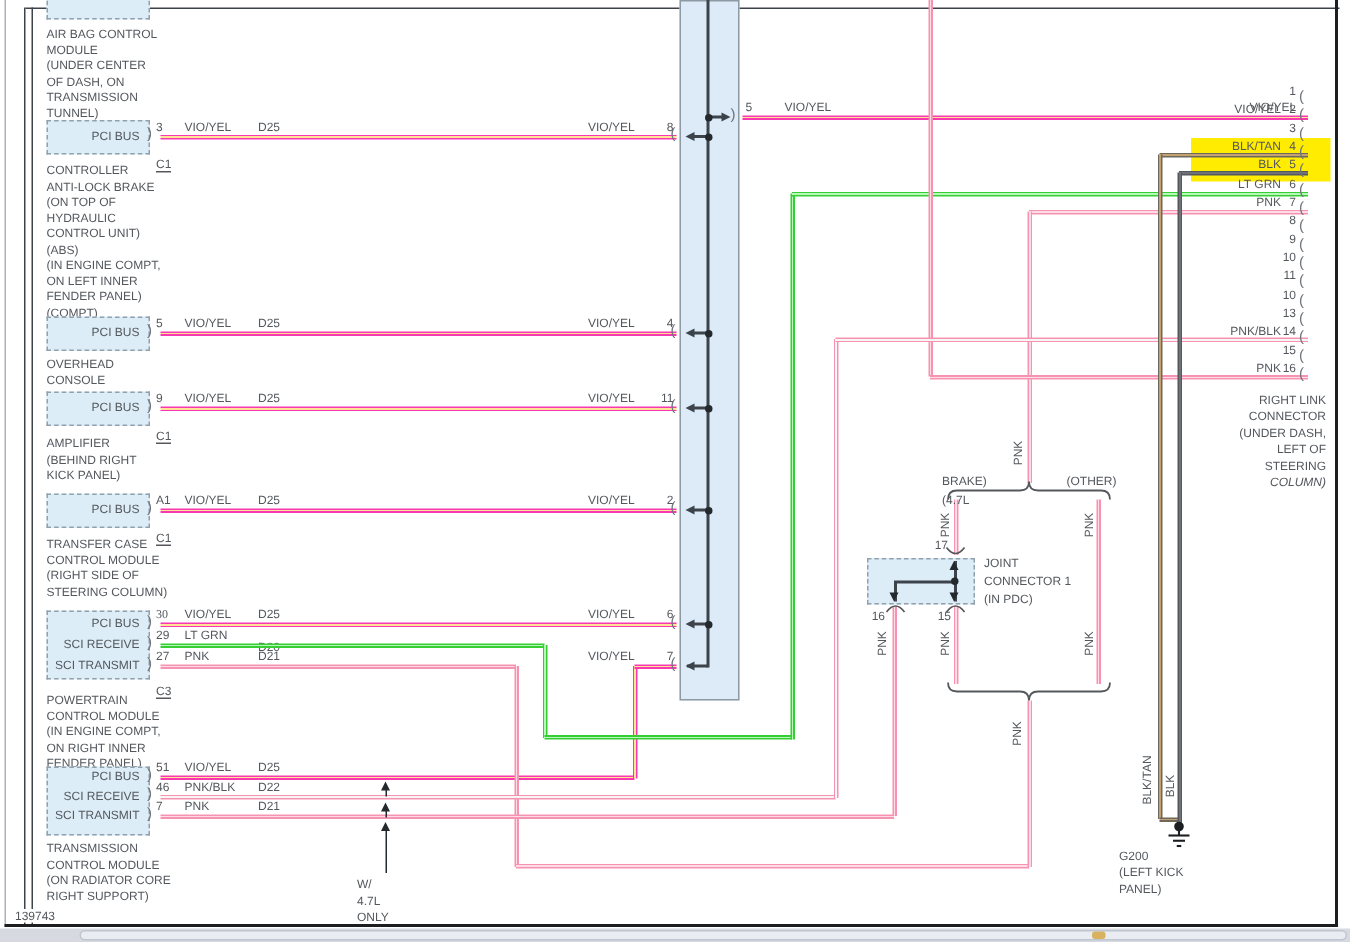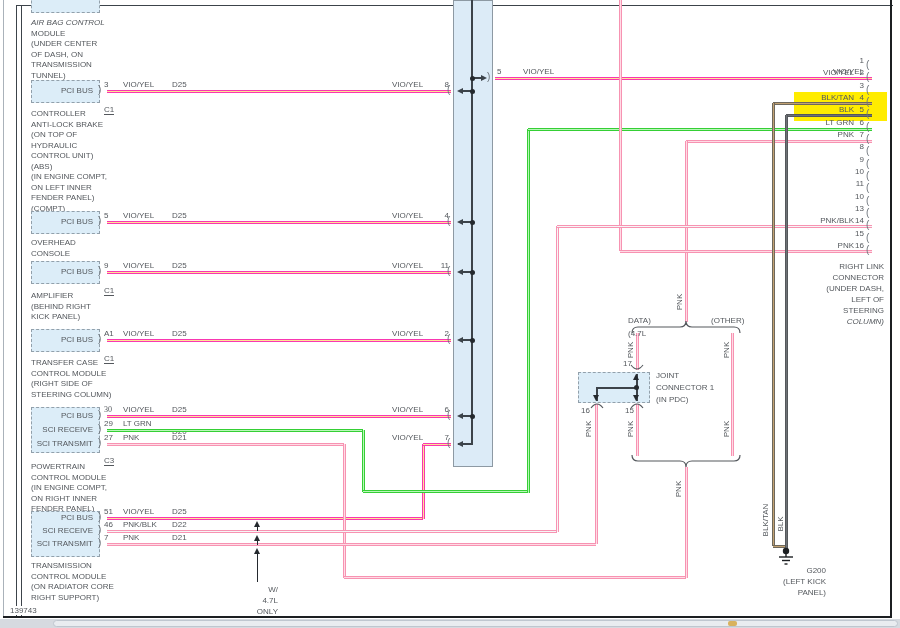--- a/index.html
+++ b/index.html
@@ -1,20 +1,20 @@
 <!DOCTYPE html>
 <html><head>
 <meta charset="utf-8">
 <style>
   html,body{margin:0;padding:0;background:#fff;}
   #page{position:relative;width:900px;height:628px;background:#fff;overflow:hidden;
         font-family:"Liberation Sans",sans-serif;}
   .lbl{position:absolute;font-size:8px;line-height:9px;color:#54585d;white-space:nowrap;}
   .lbl.ra{text-align:right;}
-  .lbl.ctr{text-align:right;}
+  .lbl.ctr{text-align:left;}
   .rot{transform:translate(-50%,-50%) rotate(-90deg);transform-origin:center;}
   .conn{position:absolute;font-size:10px;line-height:10px;color:#6e757c;white-space:nowrap;}
   .wire{position:absolute;}
   .mbox{position:absolute;left:31px;width:69px;background:#dcedf8;border:1px dashed #92a0ab;box-sizing:border-box;}
   .busbar{position:absolute;background:#dcebf7;border:1px solid #8d99a3;box-sizing:border-box;}
   .dot{position:absolute;width:5px;height:5px;border-radius:50%;background:#24292e;}
   .seg{position:absolute;background:#3c434a;}
   .arrL,.arrR,.arrU,.arrD{position:absolute;width:0;height:0;}
   .arrL{border-top:3px solid transparent;border-bottom:3px solid transparent;border-right:6px solid #3c434a;}
   .arrR{border-top:3px solid transparent;border-bottom:3px solid transparent;border-left:6px solid #3c434a;}
@@ -35,21 +35,21 @@
   <div id="hl" style="left:794px;top:92px;width:93px;height:29px;"></div>
   <div id="layer">
       <div class="seg" style="left: 3px; top: 0px; width: 1px; height: 618px; background: rgb(170, 178, 186);"></div>
       <div class="seg" style="left: 17px; top: 5px; width: 876px; height: 1px;"></div>
       <div class="seg" style="left: 16px; top: 5px; width: 1px; height: 612px;"></div>
       <div class="seg" style="left: 21px; top: 5px; width: 1px; height: 612px;"></div>
       <div class="seg" style="left: 890px; top: 0px; width: 2px; height: 617px; background: rgb(28, 31, 34);"></div>
       <div class="seg" style="left: 3px; top: 616px; width: 889px; height: 2px; background: rgb(28, 31, 34);"></div>
       <div class="busbar" style="left: 453px; top: 0px; width: 40px; height: 467px;"></div>
       <div class="mbox" style="top: -9px; height: 22px;"></div>
-      <div class="lbl" style="left: 31px; top: 18px; font-style: italic;">AIR BAG CONTROL</div>
+      <div class="lbl" style="left: 31px; top: 18px;">AIR BAG CONTROL</div>
       <div class="lbl" style="left: 31px; top: 28.5px;">MODULE</div>
       <div class="lbl" style="left: 31px; top: 39px;">(UNDER CENTER</div>
       <div class="lbl" style="left: 31px; top: 49.5px;">OF DASH, ON</div>
       <div class="lbl" style="left: 31px; top: 60px;">TRANSMISSION</div>
       <div class="lbl" style="left: 31px; top: 70.5px;">TUNNEL)</div>
       <div class="mbox" style="top: 80px; height: 23px;"></div>
       <div class="lbl ra" style="left: 35px; top: 86px; width: 58px;">PCI BUS</div>
       <div class="conn" style="left: 98px; top: 85px;">)</div>
       <div class="lbl" style="left: 104px; top: 80px;">3</div>
       <div class="lbl" style="left: 123px; top: 80px;">VIO/YEL</div>
@@ -267,21 +267,21 @@
       <div class="arrU" style="left: 633px; top: 374px;"></div>
       <div class="arrD" style="left: 633px; top: 395px;"></div>
       <div class="arrD" style="left: 593px; top: 395px;"></div>
       <div class="lbl ra" style="right: 268px; top: 359px;">17</div>
       <div class="lbl ra" style="right: 310px; top: 406px;">16</div>
       <div class="lbl ra" style="right: 266px; top: 406px;">15</div>
       <div class="lbl" style="left: 656px; top: 371px;">JOINT</div>
       <div class="lbl" style="left: 656px; top: 383px;">CONNECTOR 1</div>
       <div class="lbl" style="left: 656px; top: 395px;">(IN PDC)</div>
       <div class="lbl" style="left: 628px; top: 305px; margin-top: 24px;">(4.7L</div>
-      <div class="lbl" style="left: 628px; top: 316px;">DATA)</div>
+      <div class="lbl" style="left: 628px; top: 316px;">BRAKE)</div>
       <div class="lbl" style="left: 711px; top: 316px;">(OTHER)</div>
       <div class="lbl rot" style="left: 679px; top: 302px;">PNK</div>
       <div class="lbl rot" style="left: 630px; top: 350px;">PNK</div>
       <div class="lbl rot" style="left: 726px; top: 350px;">PNK</div>
       <div class="lbl rot" style="left: 588px; top: 429px;">PNK</div>
       <div class="lbl rot" style="left: 630px; top: 429px;">PNK</div>
       <div class="lbl rot" style="left: 726px; top: 429px;">PNK</div>
       <div class="lbl rot" style="left: 678px; top: 489px;">PNK</div>
       <div class="lbl rot" style="left: 765px; top: 520px;">BLK/TAN</div>
       <div class="lbl rot" style="left: 780px; top: 524px;">BLK</div>

